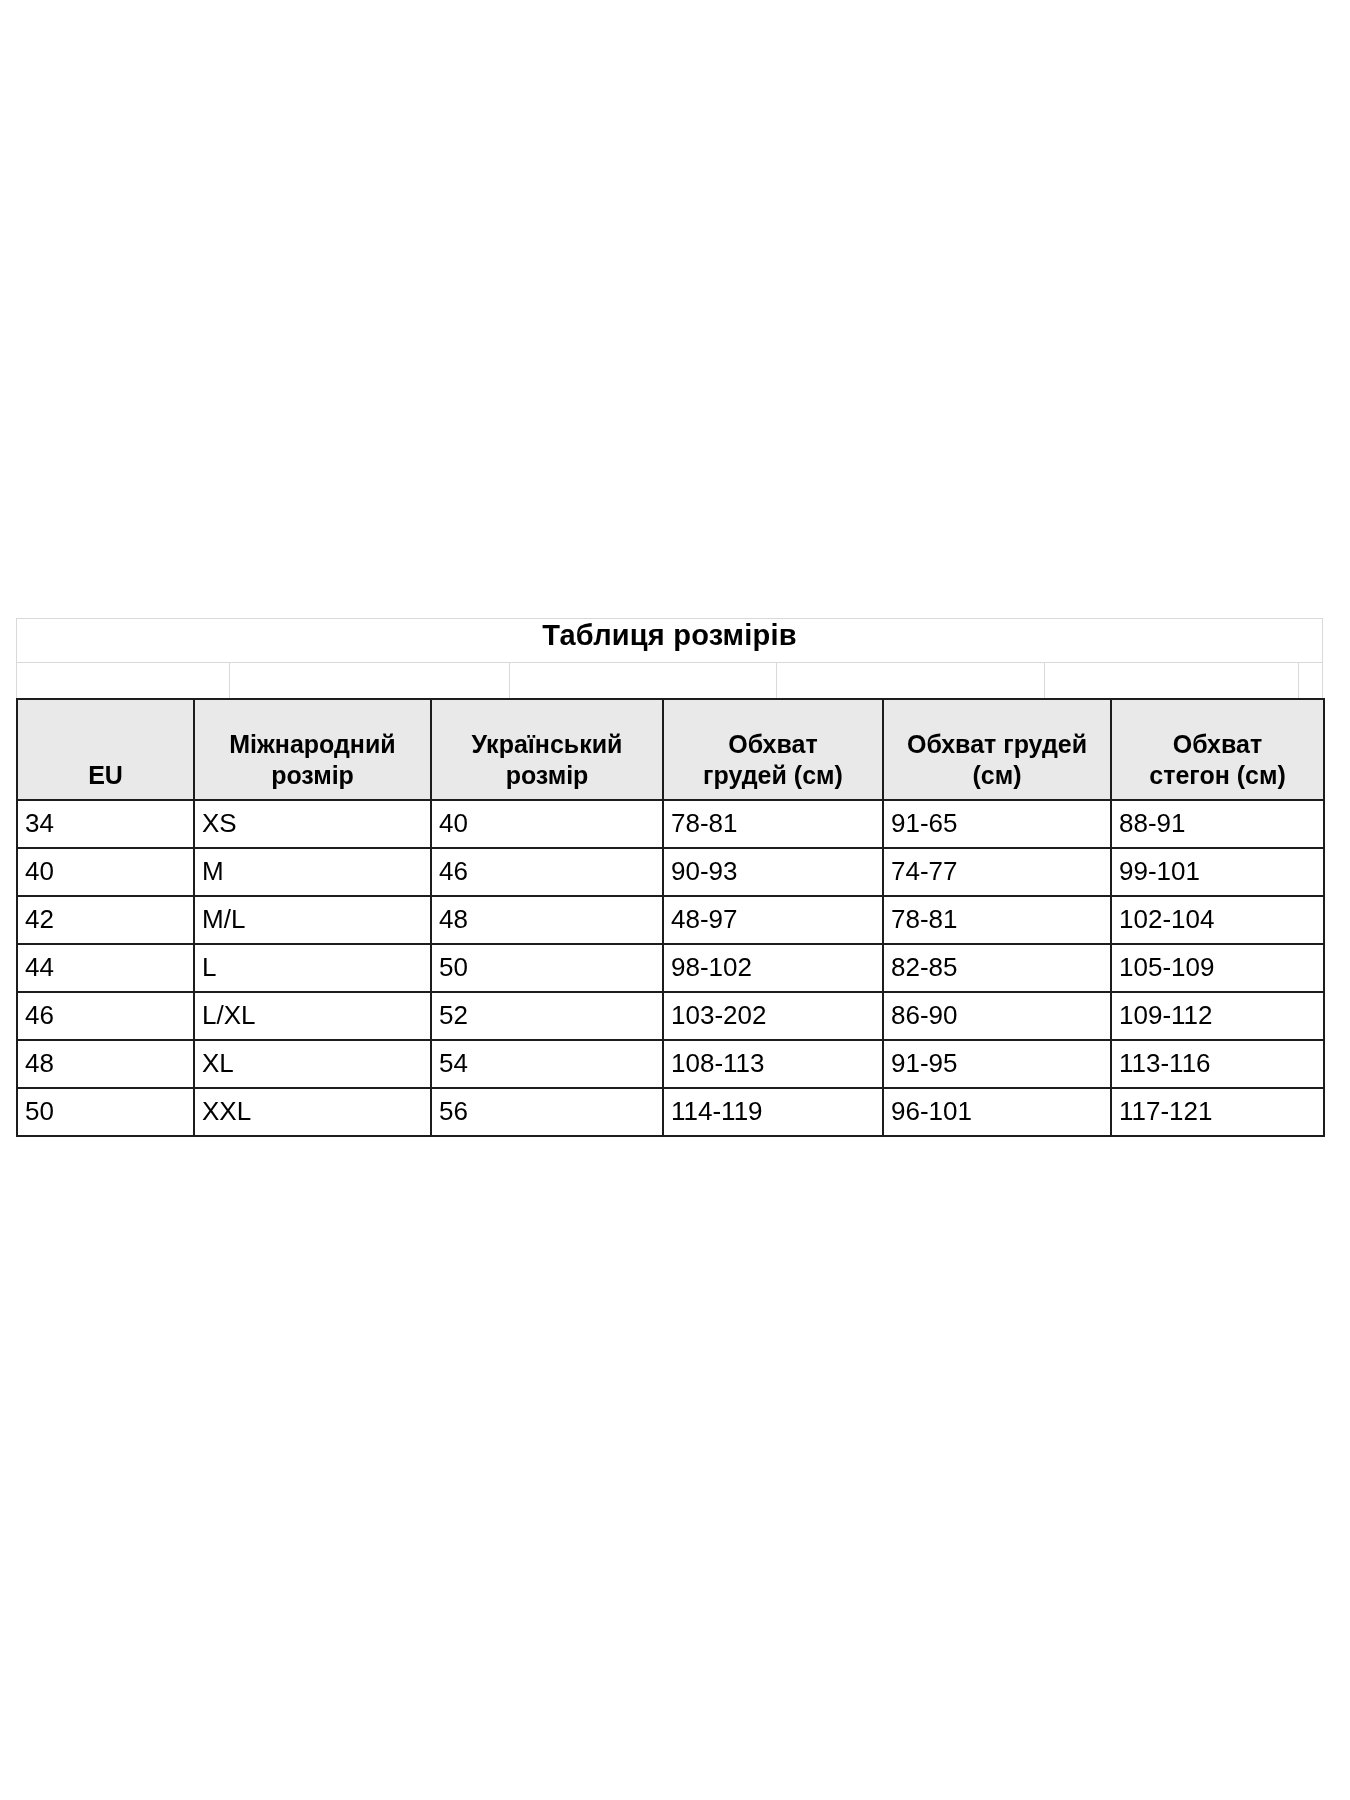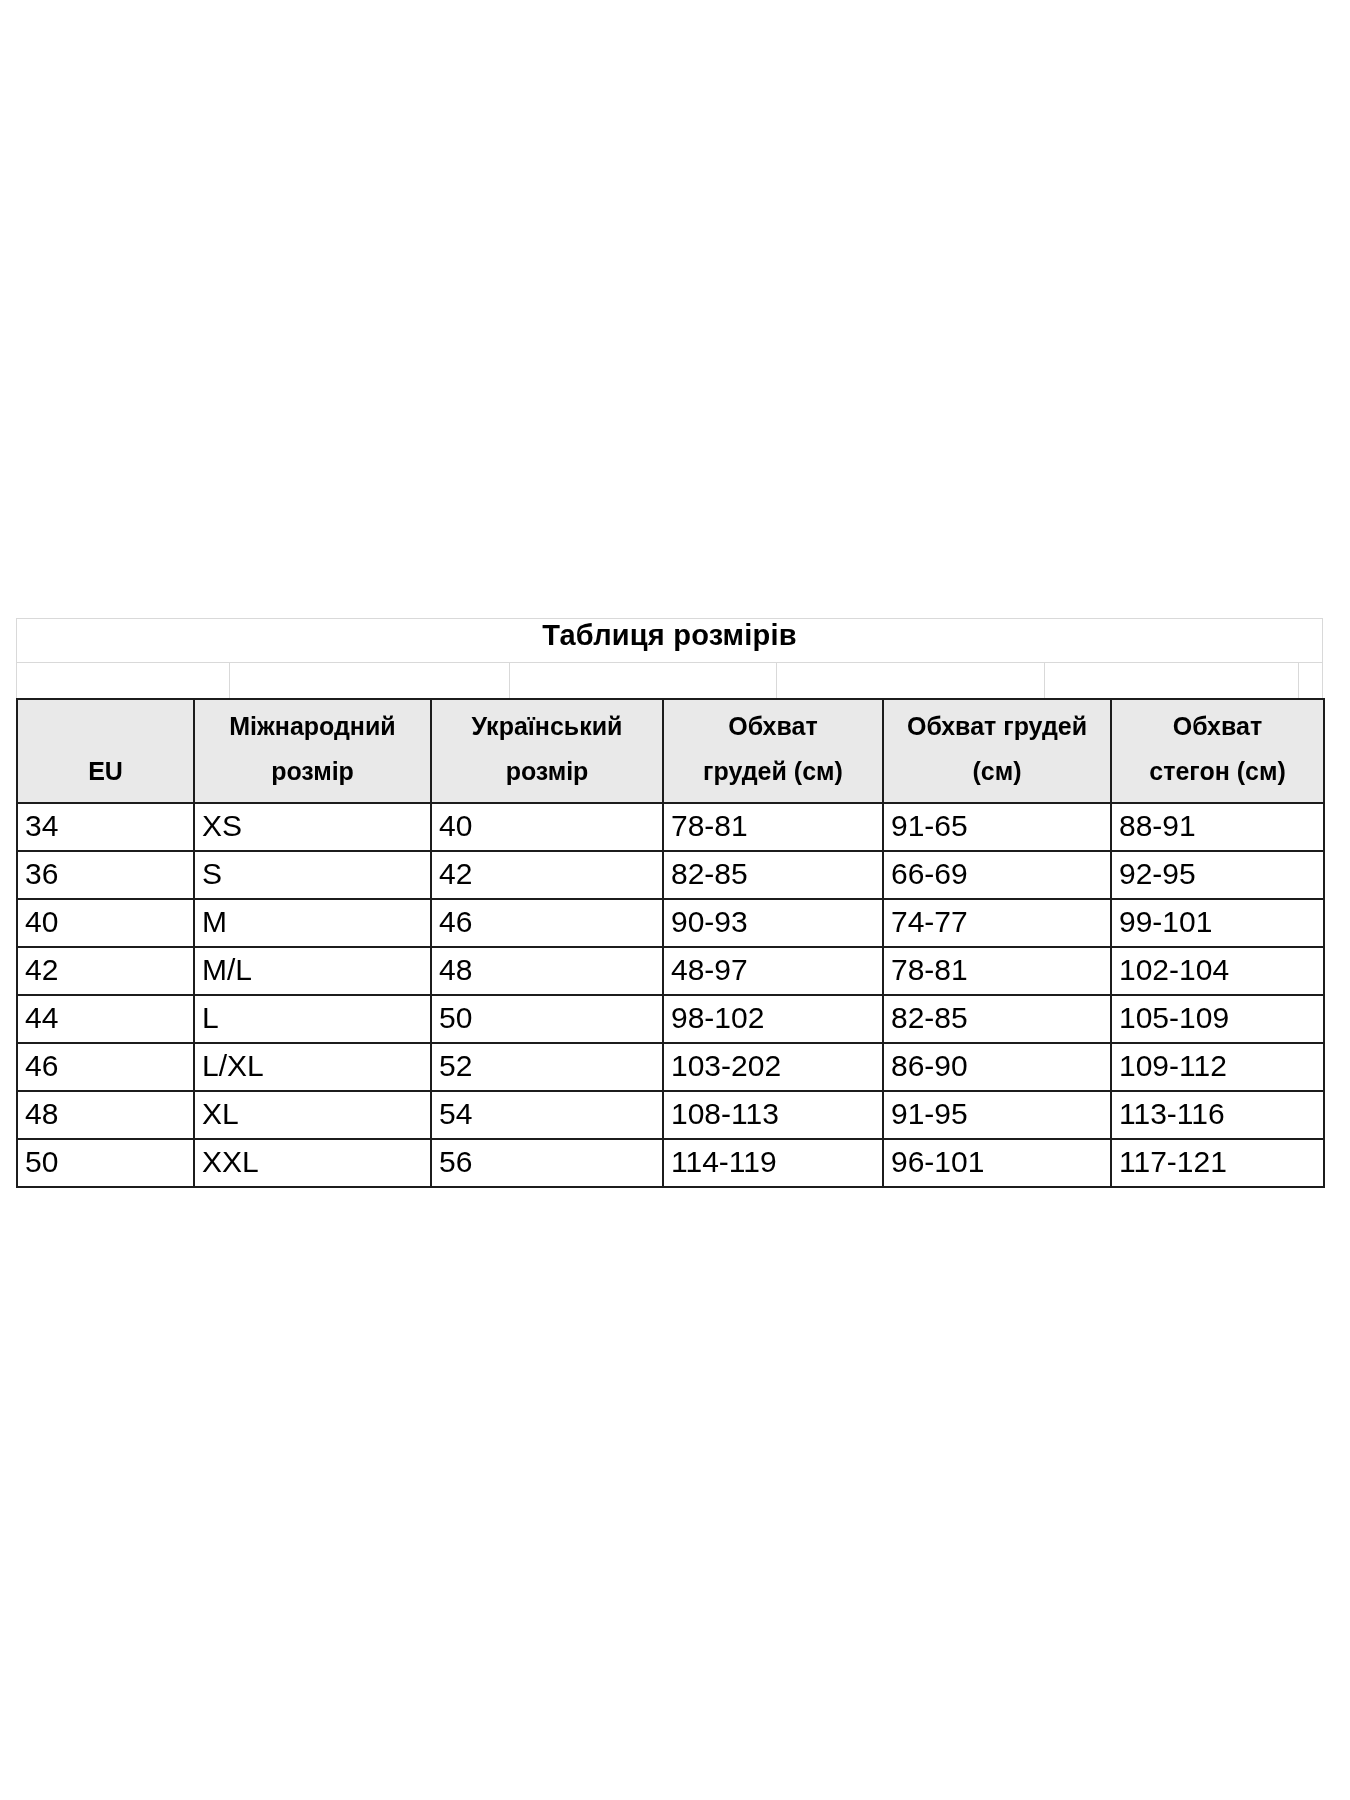--- a/index.html
+++ b/index.html
@@ -59,31 +59,31 @@
   table.size-table td {
     box-sizing: border-box;
     border: 2px solid #1c1c1c;
     overflow: hidden;
   }
   table.size-table th {
     height: 101px;
     background: #e9e9e9;
     font-weight: bold;
     font-size: 25px;
-    line-height: 45px;
+    line-height: 31px;
     text-align: center;
     vertical-align: bottom;
     padding: 4px 6px 8px 6px;
     white-space: pre-line;
   }
   table.size-table td {
     height: 48px;
     background: #ffffff;
     font-weight: normal;
-    font-size: 30px;
+    font-size: 26px;
     text-align: left;
     vertical-align: middle;
     padding: 0 6px 2px 7px;
     white-space: nowrap;
   }
 </style>
 </head>
 <body>
 
 <div id="canvas">
@@ -128,28 +128,20 @@
       <tbody>
           <tr>
             <td>34</td>
             <td>XS</td>
             <td>40</td>
             <td>78-81</td>
             <td>91-65</td>
             <td>88-91</td>
           </tr>
           <tr>
-            <td>36</td>
-            <td>S</td>
-            <td>42</td>
-            <td>82-85</td>
-            <td>66-69</td>
-            <td>92-95</td>
-          </tr>
-          <tr>
             <td>40</td>
             <td>M</td>
             <td>46</td>
             <td>90-93</td>
             <td>74-77</td>
             <td>99-101</td>
           </tr>
           <tr>
             <td>42</td>
             <td>M/L</td>

